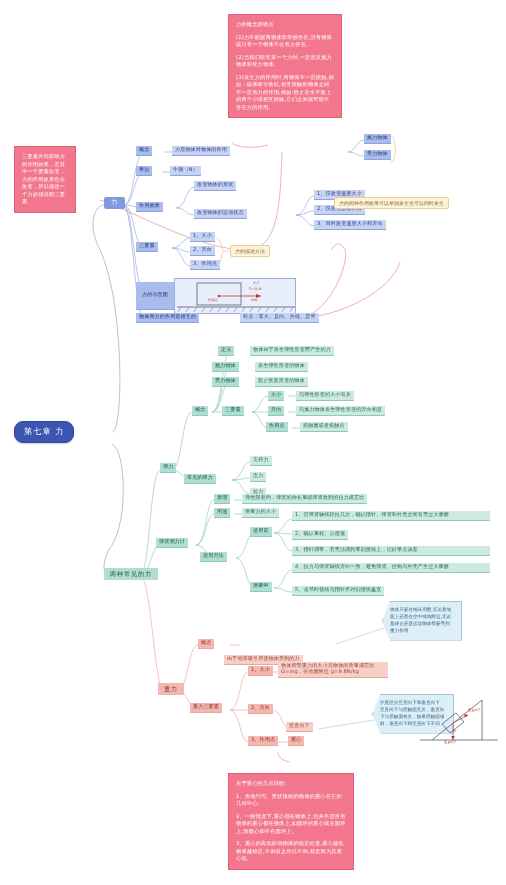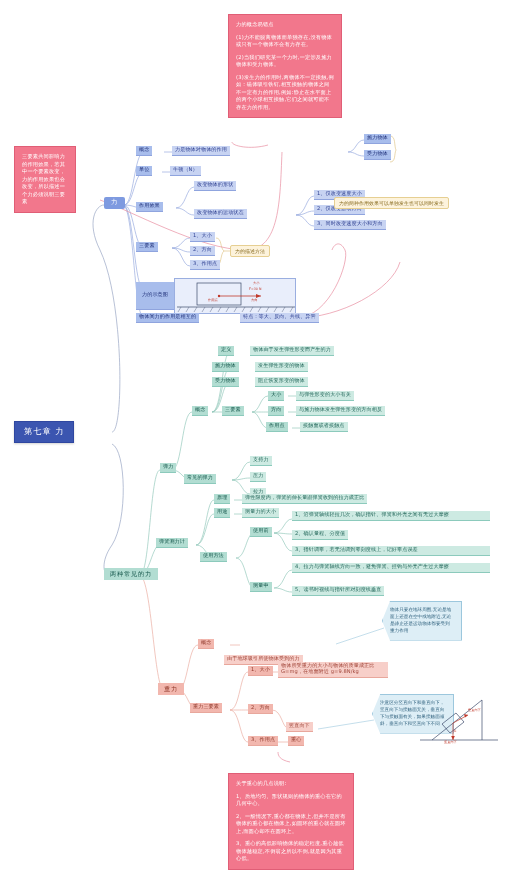--- a/index.html
+++ b/index.html
@@ -28,21 +28,21 @@
     line-height: 1.15;
     padding: 1px 3px 2px 3px;
     font-size: 5.1px;
     letter-spacing: 0.1px;
   }
   
   .root {
     background: #3b55b0;
     color: #ffffff;
     border: 1px solid #2f47a0;
-    border-radius: 0;
+    border-radius: 9px;
     font-size: 8.2px;
     padding: 5px 9px 6px 9px;
     letter-spacing: 1px;
     box-shadow: 0 1px 2px rgba(0,0,0,.18);
   }
   
   .b1 {
     background: #c7d3f2;
     color: #2b3d8f;
     border-bottom: 1px solid #8fa4de;

